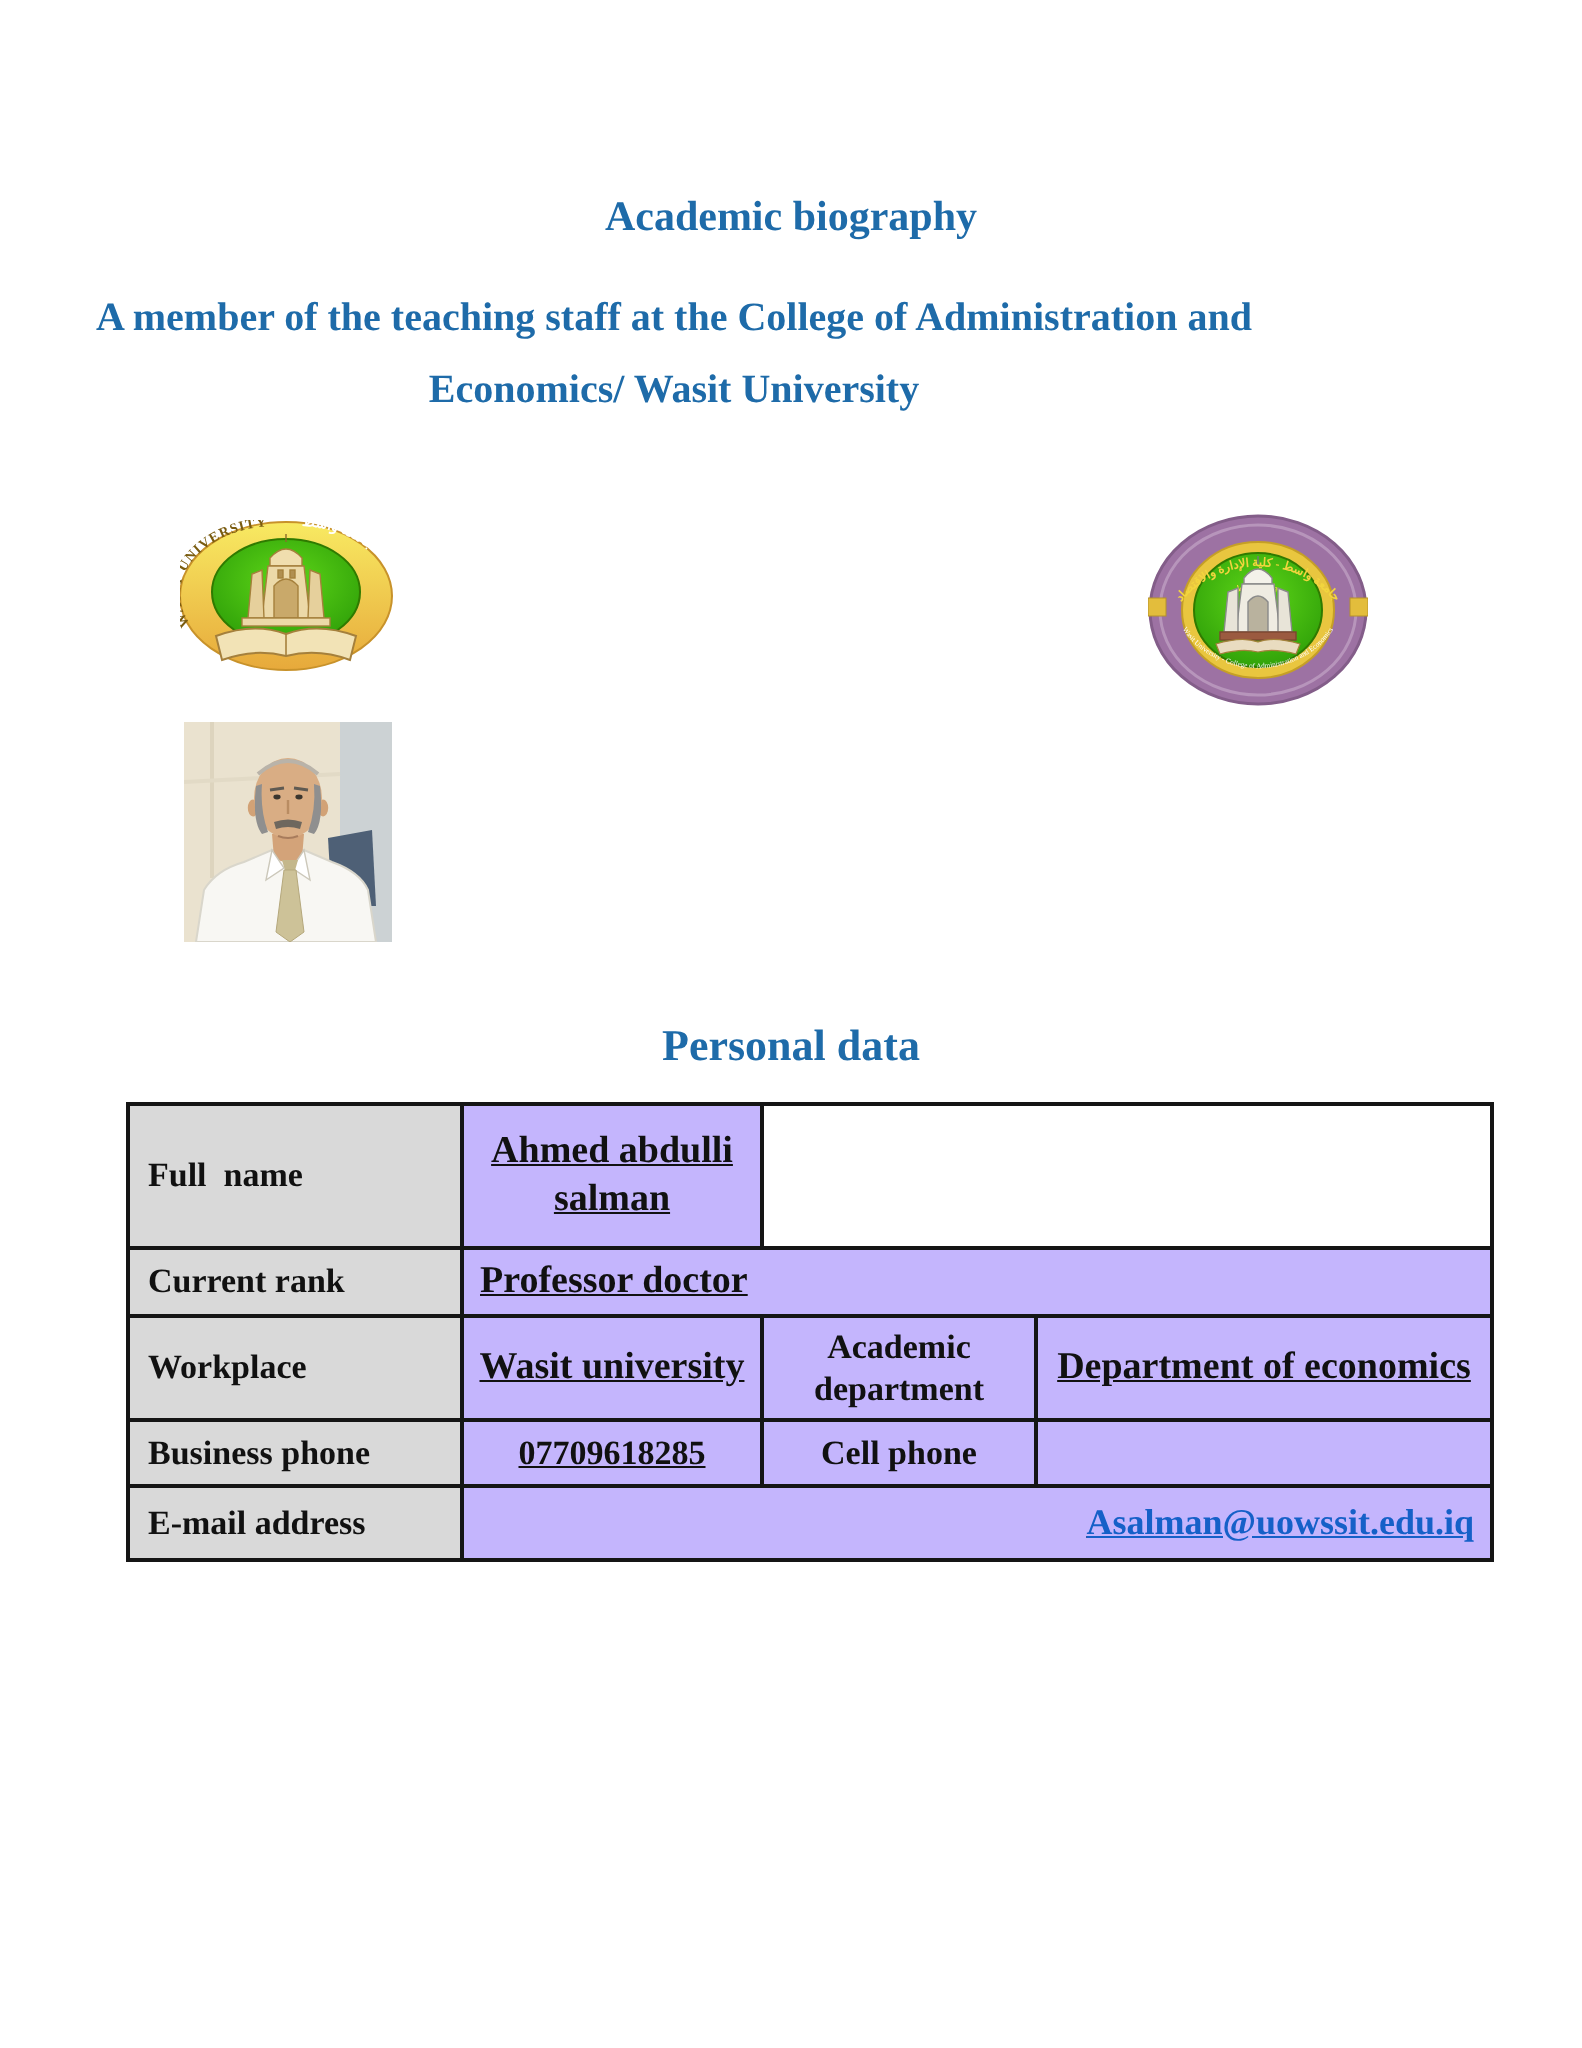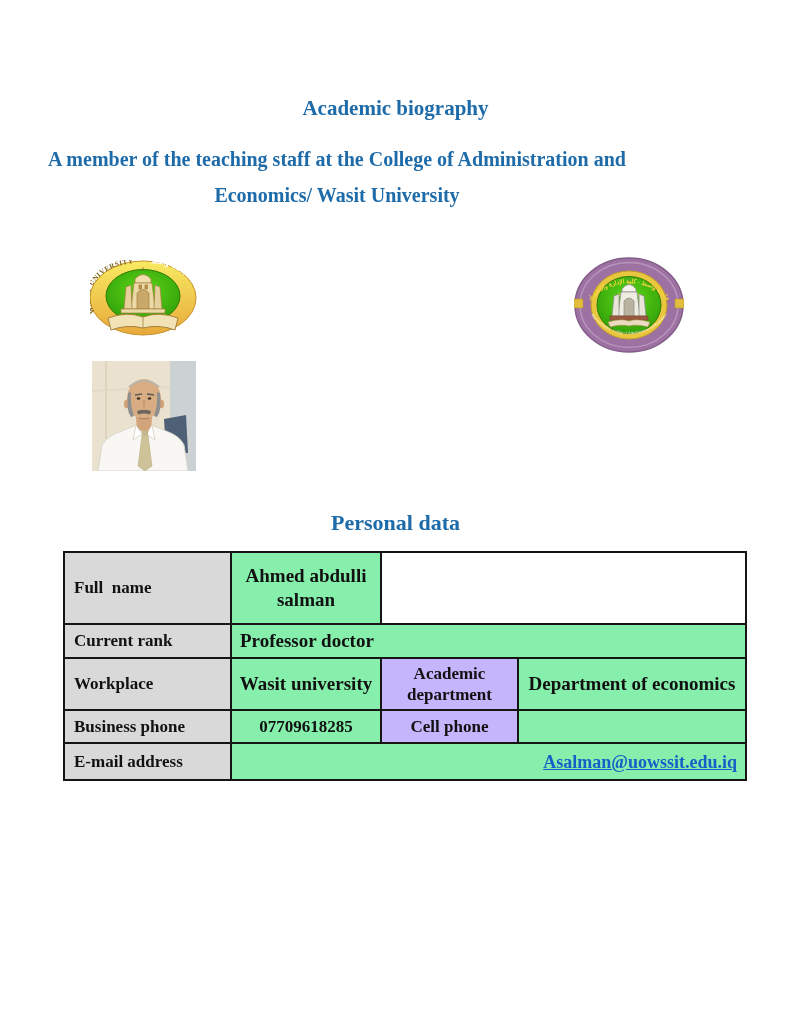--- a/index.html
+++ b/index.html
@@ -33,21 +33,21 @@
     border:2px solid #151515;vertical-align:middle;overflow:hidden;
   }
   td.lbl{
     background:#d9d9d9;font-size:17px;text-align:left;
     padding:2px 4px 2px 9px;white-space:pre-wrap;line-height:1.25;
   }
   td.lbl2{
     background:#c4b5fd;font-size:17px;text-align:center;
     padding:2px 4px;line-height:1.25;
   }
-  td.val{font-size:19px;text-align:center;padding:2px 4px;line-height:1.25;background:#86efac;}
+  td.val{font-size:19px;text-align:center;padding:2px 4px;line-height:1.25;background:#c4b5fd;text-decoration:underline;}
   td.val-left{text-align:left;padding-left:8px;}
   td.val-right{text-align:right;padding-right:8px;}
   td.ghost{border:none;background:transparent;}
   a.email{color:#1560c8;text-decoration:underline;font-size:18px;font-weight:bold;cursor:pointer;}
 </style>
 </head>
 <body>
 
 <div class="page">
 

